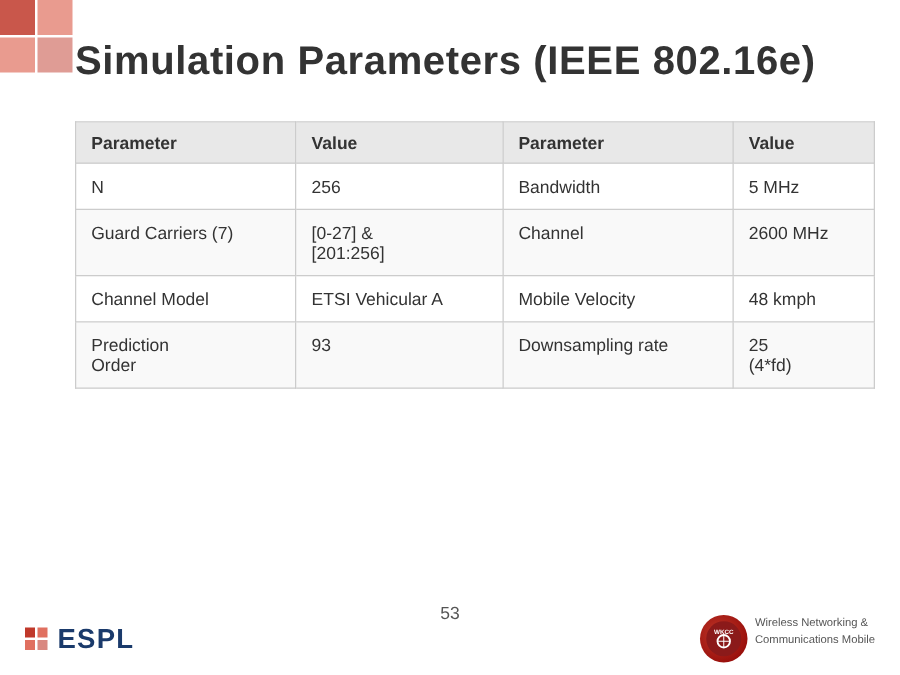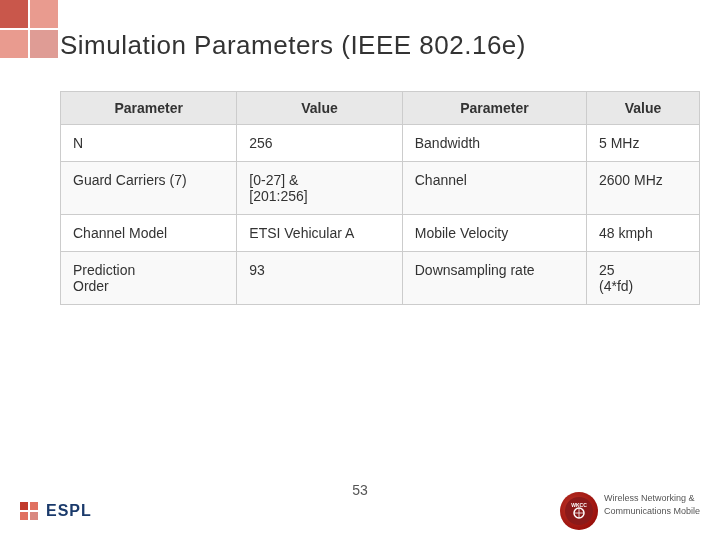--- a/index.html
+++ b/index.html
@@ -55,42 +55,42 @@
     .main-content {
       position: absolute;
       top: 20px;
       left: 60px;
       right: 20px;
       bottom: 60px;
     }
 
     
     .page-title {
-      font-size: 26px;
-      font-weight: 400;
+      font-size: 32px;
+      font-weight: 700;
       color: #333333;
       margin-bottom: 30px;
       margin-top: 10px;
       letter-spacing: 0.5px;
     }
 
     
     .params-table {
       width: 100%;
       border-collapse: collapse;
       font-size: 14px;
     }
 
     .params-table th {
       background: #e8e8e8;
       color: #333;
       font-weight: 600;
       padding: 8px 12px;
       border: 1px solid #cccccc;
-      text-align: center;
+      text-align: left;
     }
 
     .params-table td {
       padding: 10px 12px;
       border: 1px solid #cccccc;
       color: #333;
       vertical-align: top;
     }
 
     .params-table tr:nth-child(even) td {
@@ -126,21 +126,21 @@
       display: flex;
       gap: 2px;
     }
 
     .espl-sq {
       width: 8px;
       height: 8px;
     }
 
     .espl-text {
-      font-size: 16px;
+      font-size: 22px;
       font-weight: bold;
       color: #1a3a6b;
       letter-spacing: 1px;
     }
 
     .page-number {
       font-size: 14px;
       color: #555;
       position: absolute;
       left: 50%;

